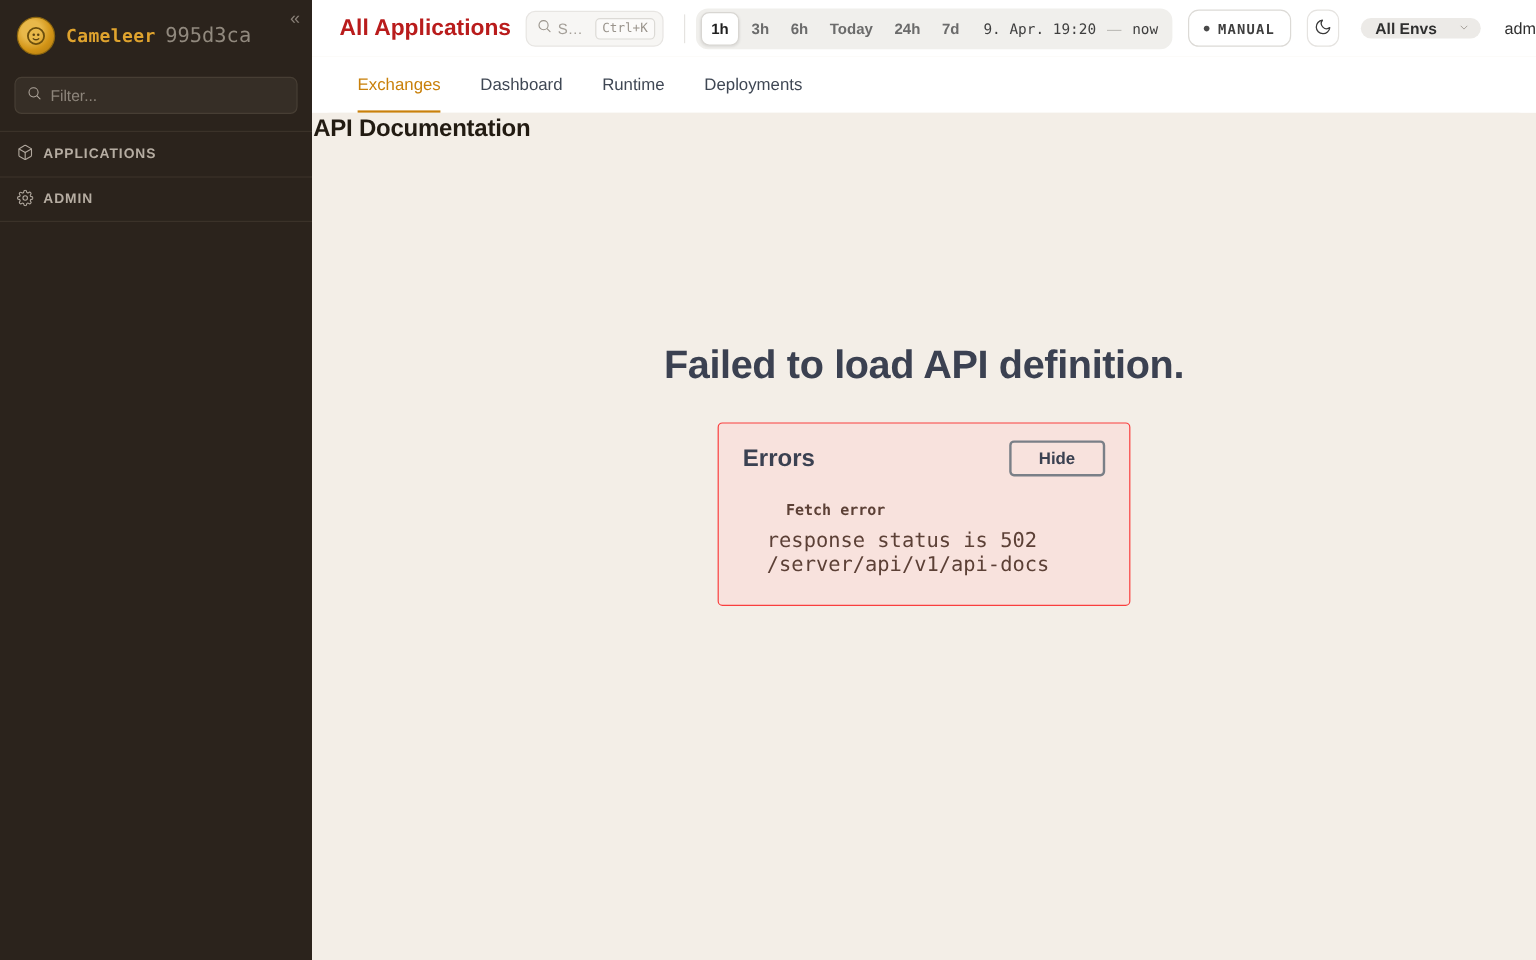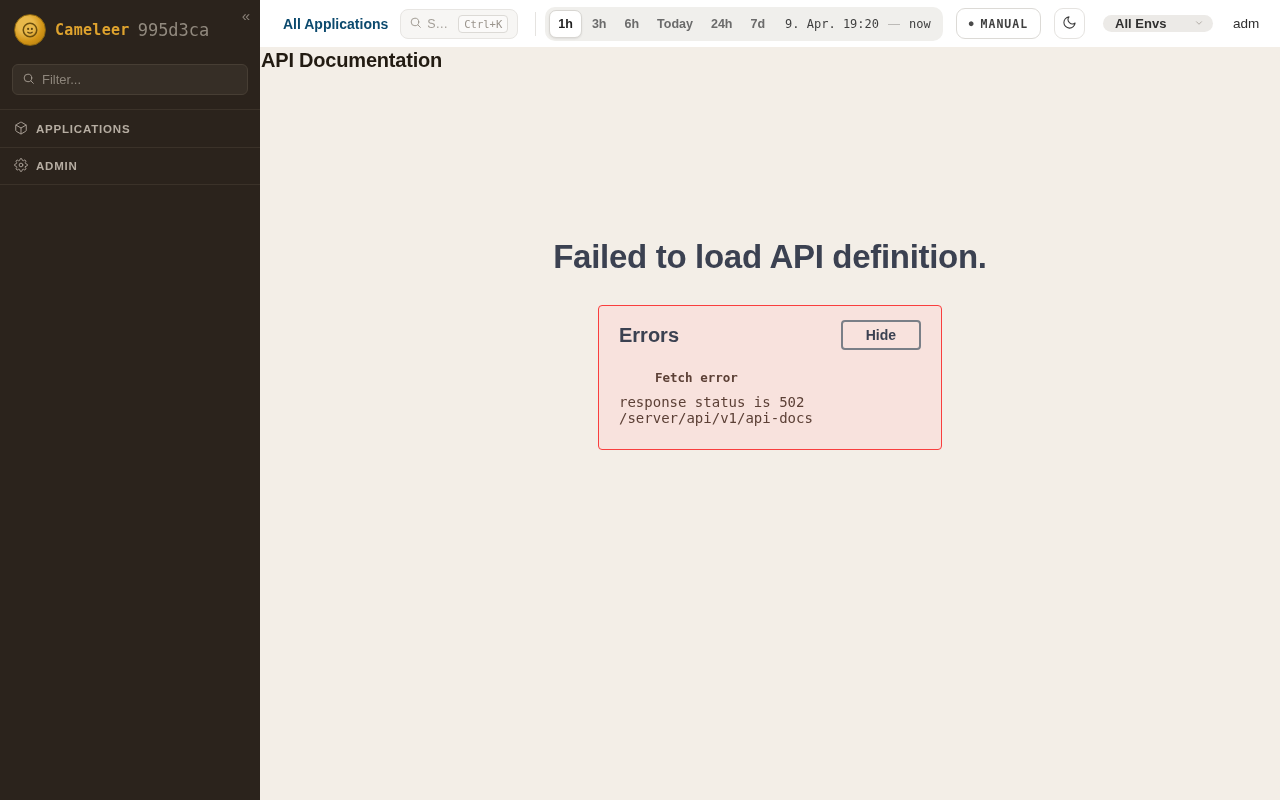--- a/index.html
+++ b/index.html
@@ -87,21 +87,21 @@
   
   .content-col { flex: 1; display: flex; flex-direction: column; min-width: 0; }
 
   
   .topbar {
     height: 47px; background: #fff;
     display: flex; align-items: center;
     padding-left: 23px;
     white-space: nowrap; overflow: hidden;
   }
-  .apps-title { font-size: 14px; font-weight: bold; color: #0c4a6e; margin-right: 12px; }
+  .apps-title { font-size: 19px; font-weight: bold; color: #b91c1c; margin-right: 12px; }
   .search-box {
     width: 118px; height: 30px;
     background: #f7f6f4; border: 1px solid #e7e5e2; border-radius: 8px;
     display: flex; align-items: center; gap: 5px;
     padding: 0 6px 0 8px;
   }
   .search-box input {
     width: 26px; border: none; outline: none; background: transparent;
     font-size: 12.5px; color: #555;
     font-family: "Liberation Sans", sans-serif;
@@ -206,21 +206,21 @@
     padding: 5px 23px; cursor: pointer;
   }
   .err-name {
     margin-top: 20px;
     font-family: "DejaVu Sans Mono", monospace;
     font-size: 12.5px; font-weight: bold; color: #5c4036; margin-left: 36px;
   }
   .err-msg {
     margin-top: 9px;
     font-family: "DejaVu Sans Mono", monospace;
-    font-size: 14px; color: #5c4036;
+    font-size: 17px; color: #5c4036; margin-left: 20px;
   }
   .icon-stroke { stroke: #b0a79d; fill: none; stroke-width: 1.6; stroke-linecap: round; stroke-linejoin: round; }
   .icon-stroke-light { stroke: #d8d2ca; fill: none; stroke-width: 1.6; stroke-linecap: round; stroke-linejoin: round; }
   .icon-stroke-gray { stroke: #9a948c; fill: none; stroke-width: 1.7; stroke-linecap: round; stroke-linejoin: round; }
   .icon-stroke-dark { stroke: #3a3a3a; fill: none; stroke-width: 1.7; stroke-linecap: round; stroke-linejoin: round; }
 </style>
 </head>
 <body>
 
 <div class="app">
@@ -321,20 +321,26 @@
         <span class="env-caret">
           <svg width="10" height="10" viewBox="0 0 24 24" class="icon-stroke-gray">
               <path d="M6 9l6 6 6-6"></path>
             </svg>
         </span>
       </div>
 
       <span class="user-label">adm</span>
     </header>
 
+    <nav class="tabs">
+      <div class="tab active">Exchanges</div>
+      <div class="tab">Dashboard</div>
+      <div class="tab">Runtime</div>
+      <div class="tab">Deployments</div>
+    </nav>
 
     <main class="main">
       <h2 class="page-title">API Documentation</h2>
 
       <h1 class="fail-title">Failed to load API definition.</h1>
 
       <div class="errors-card">
         <div class="errors-head">
           <span class="errors-title">Errors</span>
           <button class="hide-btn">Hide</button>

